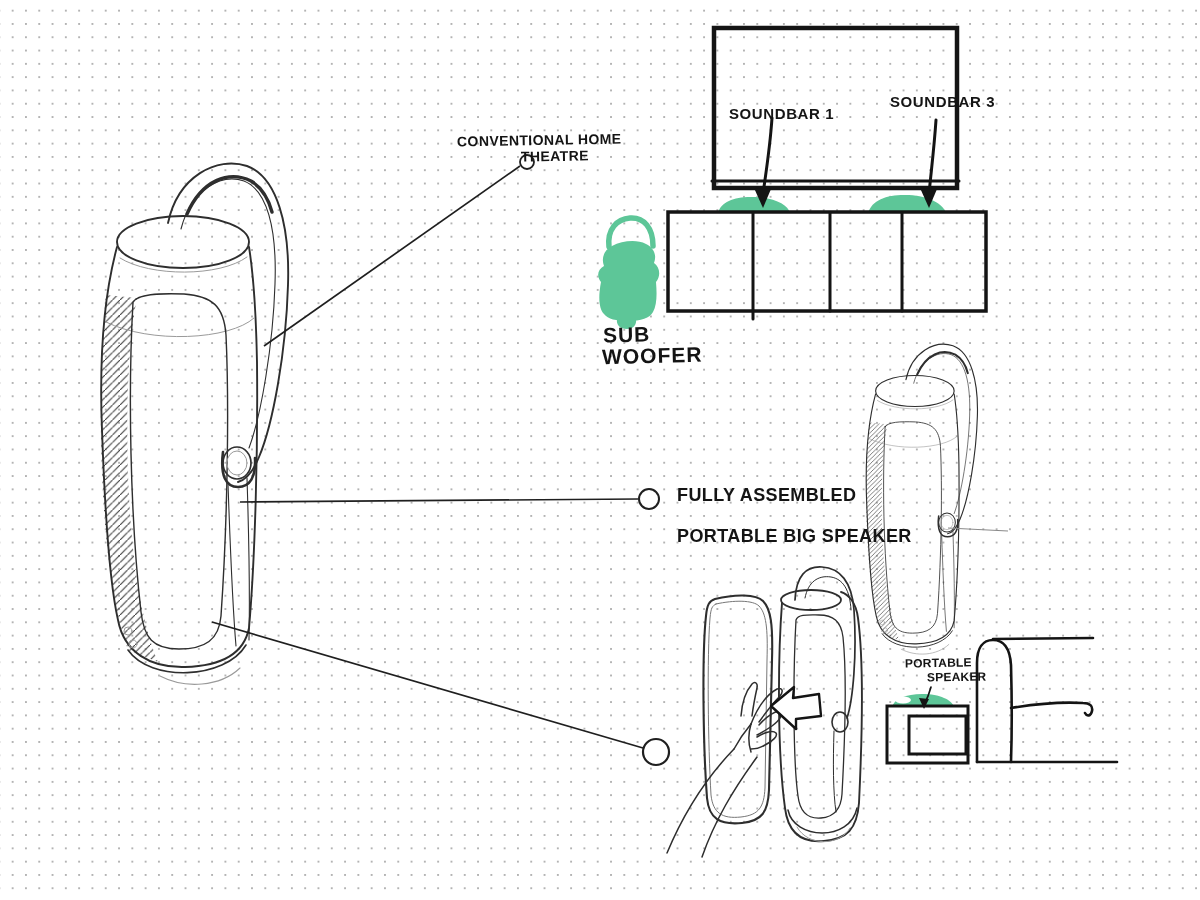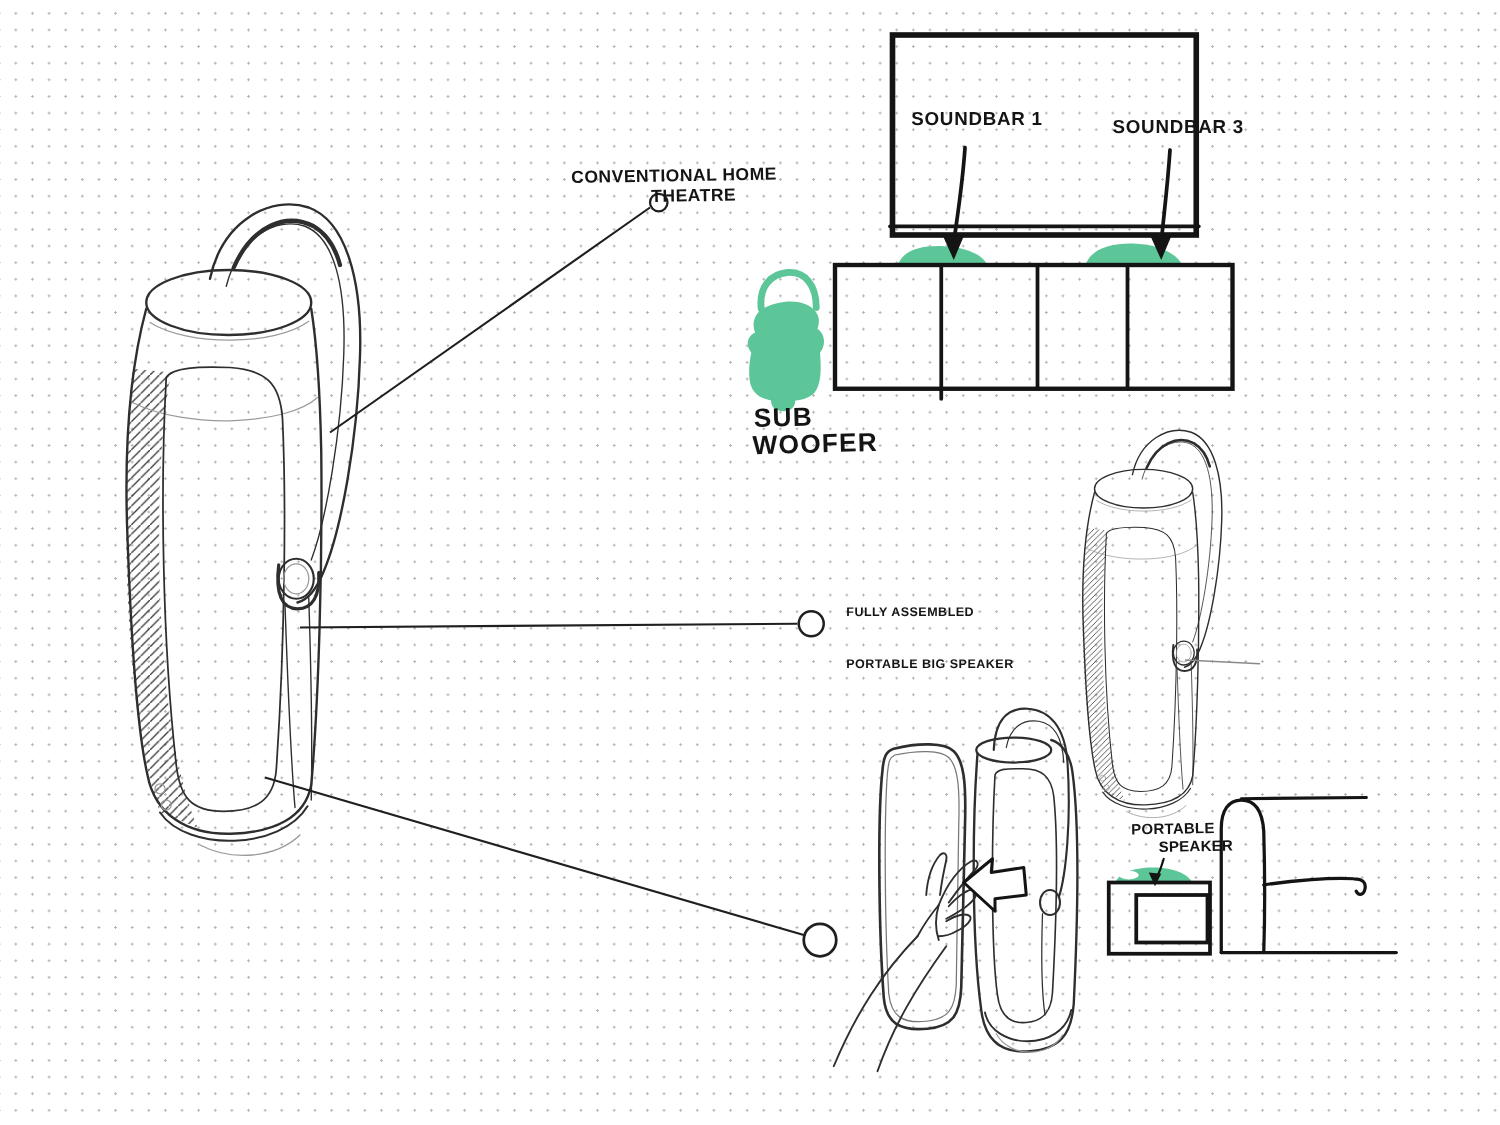--- a/index.html
+++ b/index.html
@@ -11,21 +11,21 @@
     background-position:6px 4px;
     font-family:"Liberation Sans",sans-serif;
   }
   svg.art{position:absolute;left:0;top:0;}
   .lbl{
     position:absolute;color:#141414;font-weight:700;white-space:nowrap;
     letter-spacing:.4px;line-height:1;
   }
   .lbl.hand{transform:rotate(-1deg);}
   .cht{font-size:14px;}
-  .fas{font-size:10px;}
+  .fas{font-size:18px;}
   .sb{font-size:15px;letter-spacing:.6px;}
   .sub{font-size:21px;font-weight:800;letter-spacing:1px;transform:rotate(-1.5deg);}
   .ps{font-size:12px;letter-spacing:.2px;}
 </style>
 </head>
 <body>
 
 <div class="canvas">
 
   <svg class="art" width="1200" height="900" viewBox="0 0 1200 900">
@@ -168,21 +168,21 @@
       </g>
     </g>
   </svg>
 
   <div class="lbl cht hand" style="left:457px;top:133px">CONVENTIONAL HOME</div>
   <div class="lbl cht hand" style="left:521px;top:149px">THEATRE</div>
 
   <div class="lbl fas" style="left:677px;top:486px">FULLY ASSEMBLED</div>
   <div class="lbl fas" style="left:677px;top:527px">PORTABLE BIG SPEAKER</div>
 
-  <div class="lbl sb" style="left:729px;top:88px">SOUNDBAR 1</div>
+  <div class="lbl sb" style="left:729px;top:106px">SOUNDBAR 1</div>
   <div class="lbl sb" style="left:890px;top:94px">SOUNDBAR 3</div>
 
   <div class="lbl sub" style="left:603px;top:324px">SUB</div>
   <div class="lbl sub" style="left:602px;top:345px">WOOFER</div>
 
   <div class="lbl ps hand" style="left:905px;top:657px">PORTABLE</div>
   <div class="lbl ps hand" style="left:927px;top:671px">SPEAKER</div>
 
 </div>
 

